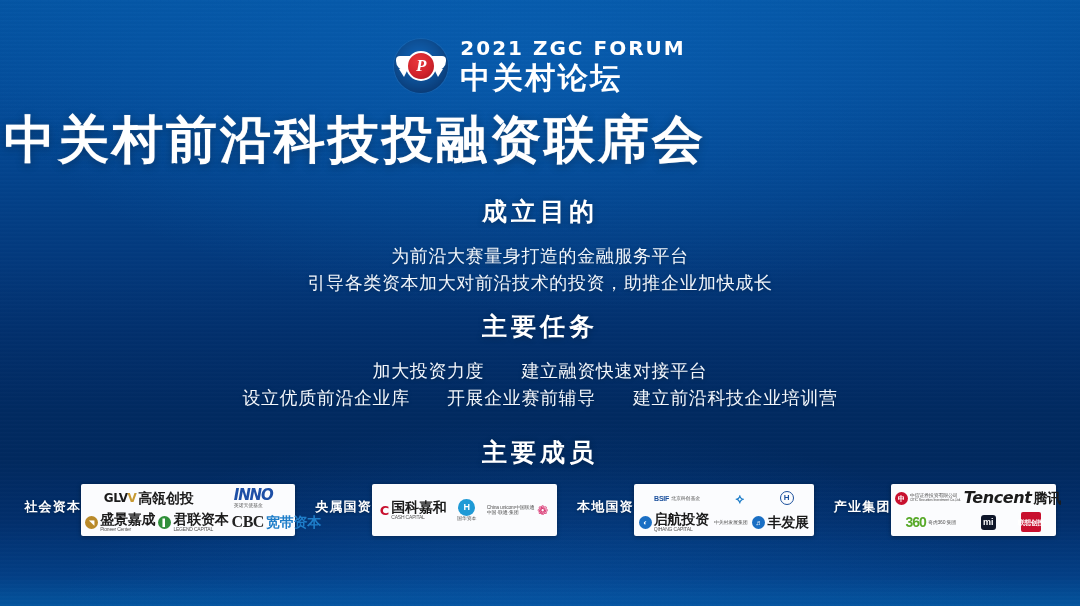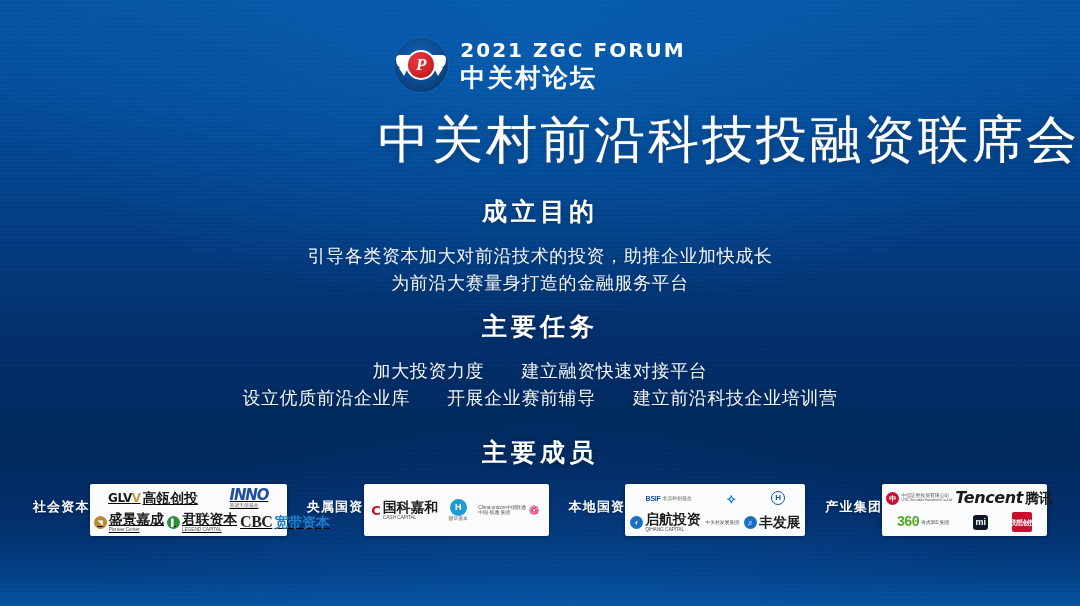--- a/index.html
+++ b/index.html
@@ -72,28 +72,28 @@
     color:#ffffff;font-size:17px;font-weight:bold;line-height:1;
     font-family:"Liberation Serif","DejaVu Serif",serif;font-style:italic;
     transform:translateY(-1px);
   }
   .brand-text{display:flex;flex-direction:column;align-items:flex-start;}
   .brand-en{
     color:#ffffff;font-size:20px;font-weight:bold;letter-spacing:2.0px;line-height:1.05;
     font-family:"DejaVu Sans","Liberation Sans",sans-serif;
   }
   .brand-cn{
-    color:#ffffff;font-size:25px;font-weight:bold;letter-spacing:2.5px;line-height:1.12;
+    color:#ffffff;font-size:30px;font-weight:bold;letter-spacing:2.5px;line-height:1.12;
     margin-top:2px;
   }
 
   
   .main-title{
-    position:absolute;left:12px;right:0;top:112px;text-align:right;
-    color:#ffffff;font-size:51px;font-weight:normal;letter-spacing:3px;line-height:1.1;
+    position:absolute;left:4px;right:0;top:112px;text-align:left;
+    color:#ffffff;font-size:51px;font-weight:bold;letter-spacing:3px;line-height:1.1;
     text-shadow:0 2px 10px rgba(0,0,0,0.30), 0 0 1px rgba(255,255,255,0.6);
     white-space:nowrap;
   }
 
   
   .section{position:absolute;left:0;right:0;text-align:center;}
   .sec-purpose{top:196px;}
   .sec-tasks{top:311px;}
   .sec-members{top:437px;}
 
@@ -118,21 +118,21 @@
     color:#ffffff;font-size:13px;font-weight:bold;letter-spacing:1.2px;
     margin-bottom:6px;text-shadow:0 1px 3px rgba(0,0,0,0.35);
   }
   .logo-card{
     background:#fbfcfe;border-radius:2px;
     box-shadow:0 1px 4px rgba(0,0,0,0.35);
     padding:3px 4px;box-sizing:border-box;
     display:flex;flex-direction:column;justify-content:center;gap:2px;
     height:52px;
   }
-  .g1 .logo-card{width:197px;text-decoration:underline;}
+  .g1 .logo-card{width:214px;}
   .g2 .logo-card{width:185px;}
   .g3 .logo-card{width:180px;}
   .g4 .logo-card{width:165px;}
   .logo-line{display:flex;align-items:center;justify-content:space-around;gap:3px;flex:1;min-height:0;}
 
   .lg{display:flex;align-items:center;gap:2px;line-height:1;white-space:nowrap;}
   .lg .cn{font-size:14px;font-weight:bold;color:#1b1b1b;letter-spacing:-0.2px;}
   .lg .cn-sm{font-size:5px;color:#555;letter-spacing:-0.2px;display:block;}
   .lg .en{font-size:7px;font-weight:bold;color:#333;letter-spacing:-0.2px;}
   .lg .stack{display:flex;flex-direction:column;align-items:flex-start;line-height:1.05;}
@@ -140,21 +140,21 @@
   .mk{flex:0 0 auto;display:inline-block;}
   .mk-glv{font-size:12px;font-weight:bold;color:#1a1a1a;font-family:"DejaVu Sans",sans-serif;letter-spacing:-0.5px;}
   .mk-glv i{color:#c79a33;font-style:normal;}
   .mk-inno{
     font-size:15px;font-weight:bold;color:#1d4fa6;letter-spacing:-1.2px;
     font-family:"DejaVu Sans",sans-serif;font-style:italic;
   }
   .mk-cbc{font-size:16px;font-weight:bold;color:#222;font-family:"Liberation Serif",serif;letter-spacing:-0.5px;}
   .mk-tencent{font-size:16px;font-style:italic;font-weight:bold;color:#1b1b1b;font-family:"DejaVu Sans",sans-serif;letter-spacing:-0.4px;}
   .mk-cash{color:#c8102e;font-size:13px;font-weight:bold;font-family:"DejaVu Sans",sans-serif;}
-  .mk-360{font-size:14px;font-weight:bold;color:#57a928;letter-spacing:-1px;font-family:Liberation Mono, monospace;}
+  .mk-360{font-size:14px;font-weight:bold;color:#57a928;letter-spacing:-1px;font-family:Liberation Sans, sans-serif;}
   .mk-mi{
     background:#0f172a;color:#fff;font-size:9px;font-weight:bold;
     width:15px;height:15px;border-radius:3px;display:flex;align-items:center;justify-content:center;
   }
   .mk-lenovo{
     background:#c8102e;color:#fff;font-size:7px;font-weight:bold;
     width:20px;height:20px;border-radius:2px;display:flex;align-items:center;justify-content:center;
     text-align:center;line-height:1.0;letter-spacing:-0.5px;
   }
   .dot{
@@ -195,22 +195,22 @@
       <div class="brand-en">2021 ZGC FORUM</div>
       <div class="brand-cn">中关村论坛</div>
     </div>
   </div>
 
   <div class="main-title">中关村前沿科技投融资联席会</div>
 
   <div class="section sec-purpose">
     <div class="sec-head">成立目的</div>
     <div class="sec-lines">
+      <div class="sec-line">为前沿大赛量身打造的金融服务平台</div>
       <div class="sec-line">引导各类资本加大对前沿技术的投资，助推企业加快成长</div>
-      <div class="sec-line">为前沿大赛量身打造的金融服务平台</div>
     </div>
   </div>
 
   <div class="section sec-tasks">
     <div class="sec-head">主要任务</div>
     <div class="sec-lines">
       <div class="sec-line">加大投资力度　　建立融资快速对接平台</div>
       <div class="sec-line">设立优质前沿企业库　　开展企业赛前辅导　　建立前沿科技企业培训营</div>
     </div>
   </div>

